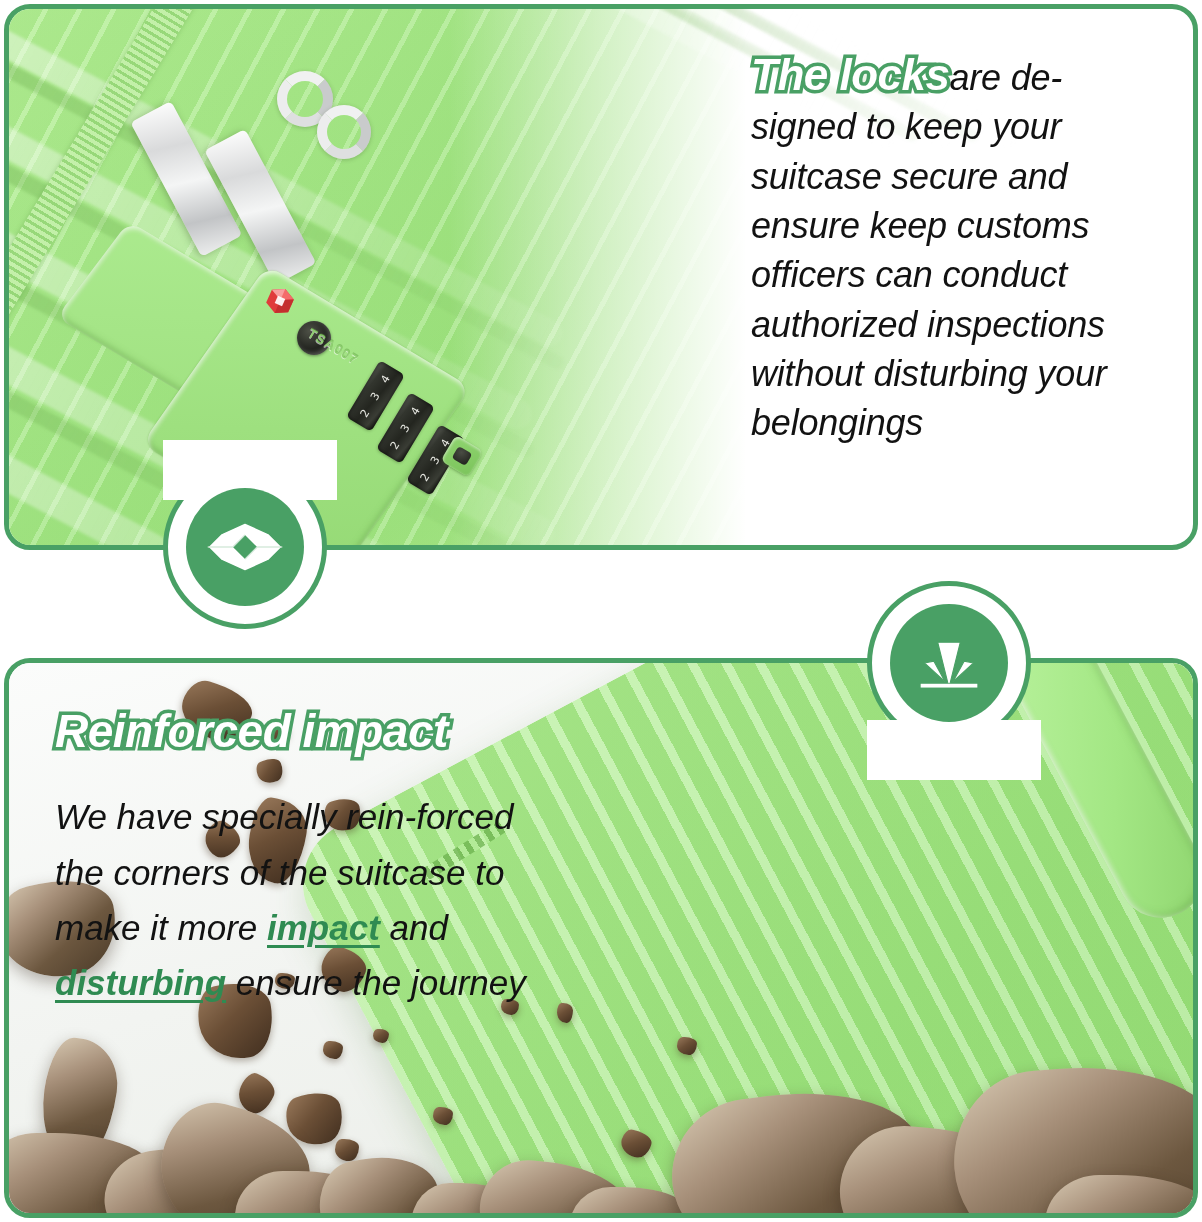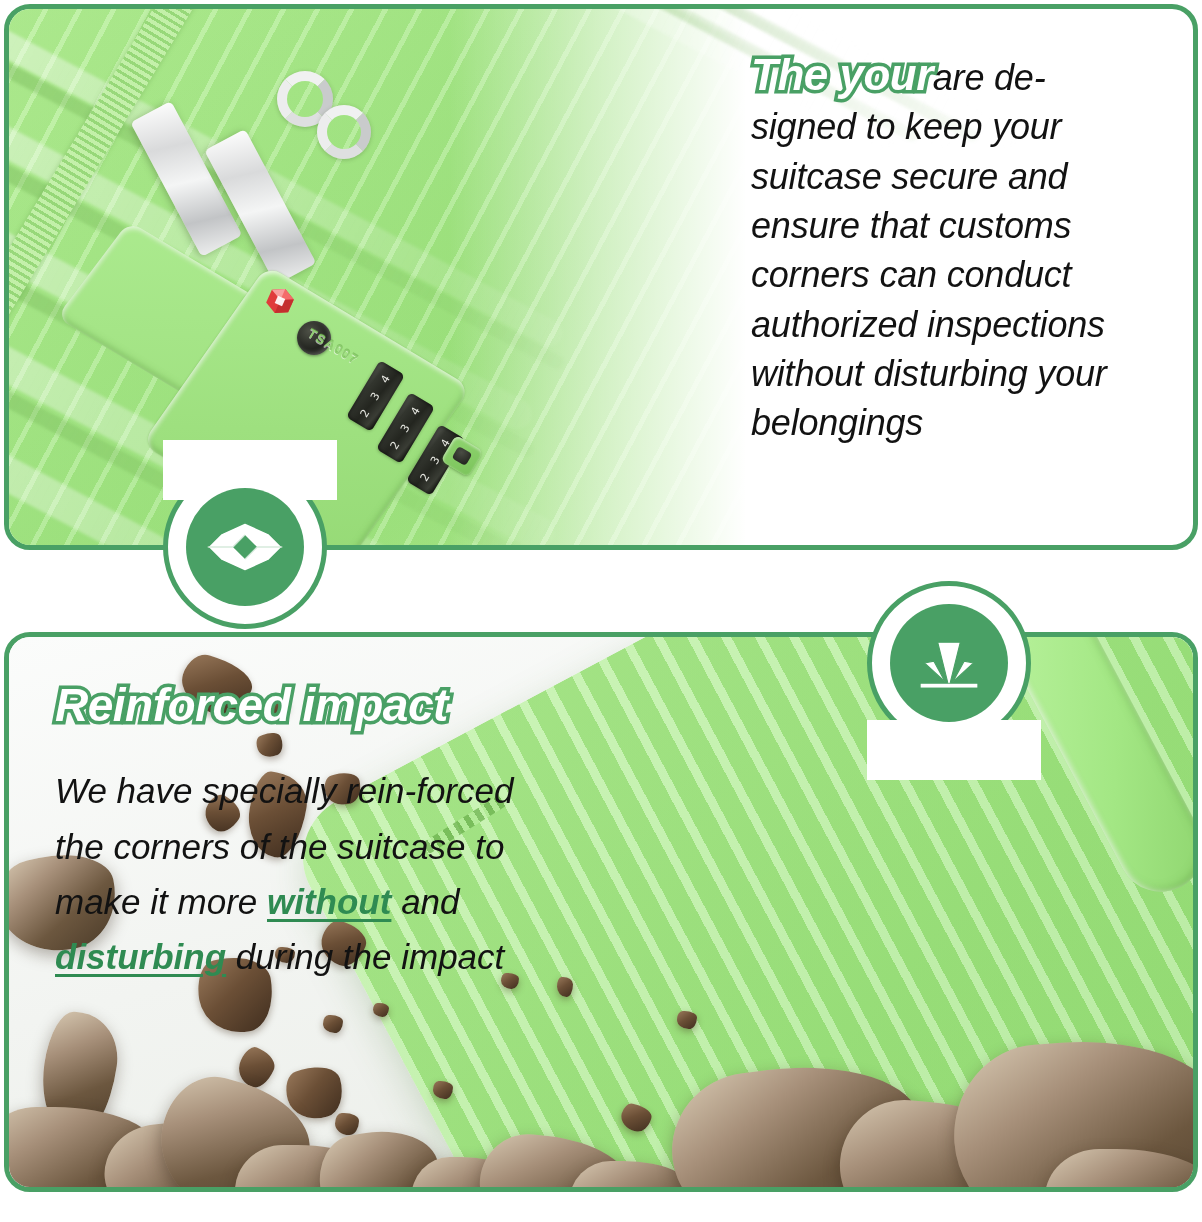--- a/index.html
+++ b/index.html
@@ -20,21 +20,21 @@
     overflow:hidden;
     background:#ffffff;
   }
 
   #panel-locks {
     left:4px; top:4px;
     width:1194px; height:546px;
   }
 
   #panel-corners {
-    left:4px; top:632px;
+    left:4px; top:658px;
     width:1194px; height:560px;
   }
 
   
   .photo-lock {
     position:absolute; left:0; top:0;
     width:760px; height:100%;
     background:
       linear-gradient(90deg, rgba(255,255,255,0) 58%, rgba(255,255,255,0.55) 78%, #ffffff 97%),
       repeating-linear-gradient(118deg,
@@ -387,22 +387,22 @@
       <span>4</span>
         <span>3</span>
         <span>2</span>
     </div>
 
     <div class="lock-button"></div>
   </div>
 
   <div class="text-locks">
     <div class="body-text">
-      <span class="headline headline-inline">The your</span><span>are de-</span>
-      <span>signed to keep your suitcase secure and ensure that customs corners can conduct authorized inspections without disturbing your belongings</span>
+      <span class="headline headline-inline">The locks</span><span>are de-</span>
+      <span>signed to keep your suitcase secure and ensure keep customs officers can conduct authorized inspections without disturbing your belongings</span>
     </div>
   </div>
 </div>
 
 <div class="panel" id="panel-corners">
 
   <div class="photo-rocks">
 
     <div class="case-body">
       <div class="case-handle"></div>
@@ -443,21 +443,21 @@
     <div class="boulder" style="left:830px; top:466px; width:200px; height:150px; transform:rotate(5deg);"></div>
     <div class="boulder pale" style="left:946px; top:404px; width:270px; height:210px; transform:rotate(-4deg);"></div>
     <div class="boulder" style="left:1036px;top:512px; width:170px; height:110px;"></div>
   </div>
 
   <div class="text-corners">
     <div class="headline headline-block">
       <div>Reinforced impact</div>
     </div>
     <div class="body-corners">
-      <span>We have specially rein-forced the corners of the suitcase to make it more </span><span class="hl-green">without</span><span> and </span><span class="hl-green">disturbing</span><span> during the impact</span>
+      <span>We have specially rein-forced the corners of the suitcase to make it more </span><span class="hl-green">impact</span><span> and </span><span class="hl-green">disturbing</span><span> ensure the journey</span>
     </div>
   </div>
 </div>
 
 <div class="notch" id="notch-tsa"></div>
 <div class="notch-mask" style="left:163px; top:440px; width:174px; height:60px;"></div>
 <div class="badge-halo" id="badge-tsa-halo"></div>
 <div class="badge" id="badge-tsa">
   <svg viewBox="0 0 88 64" width="82" height="60">
     <polygon points="44,6 70,18 84,32 70,46 44,58 18,46 4,32 18,18" fill="#ffffff" stroke="#49a065" stroke-width="1.5"></polygon>

